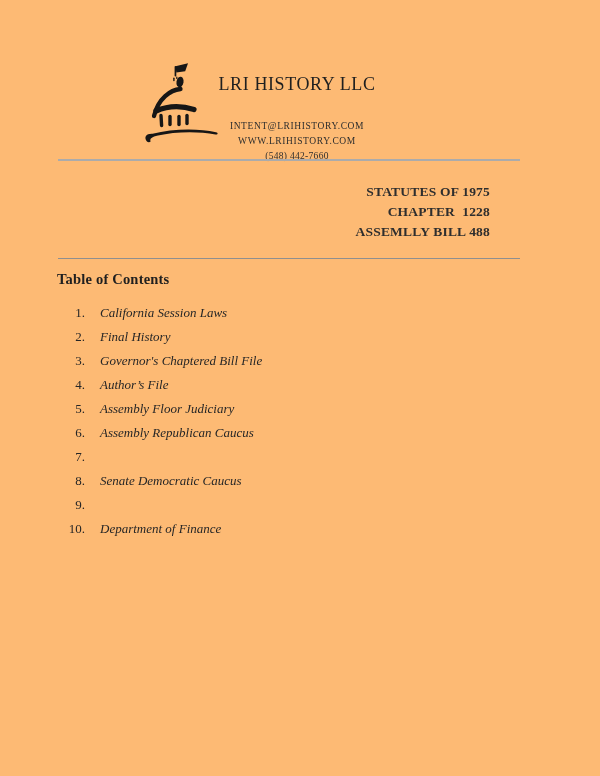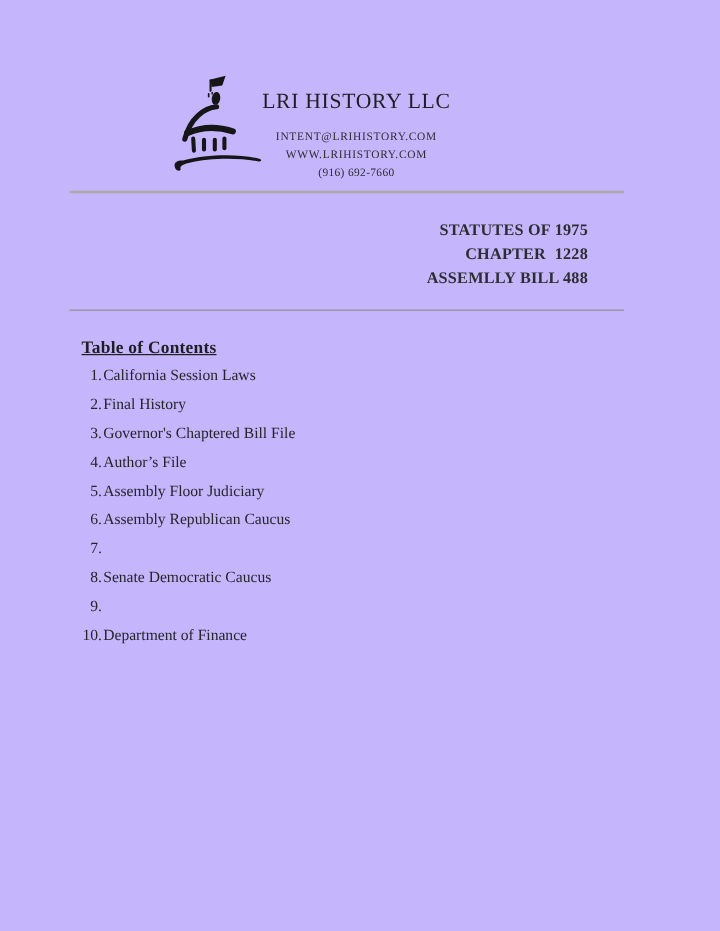--- a/index.html
+++ b/index.html
@@ -7,21 +7,21 @@
   body {
     width: 600px; height: 776px;
     background: #ffffff;
     font-family: "Liberation Serif", "DejaVu Serif", serif;
     color: #2a2a2a;
     overflow: hidden;
   }
   .page {
     position: relative;
     width: 600px; height: 776px;
-    background: #c4b5fd;
+    background: #fdba74;
   }
 
   
   .logo {
     position: absolute;
     left: 142px; top: 61px;
     width: 78px; height: 82px;
   }
   .logo svg { width: 100%; height: 100%; display: block; }
 
@@ -38,21 +38,21 @@
     color: #1f1f1f;
     white-space: nowrap;
   }
   .contact {
     font-size: 9.5px;
     line-height: 15px;
     letter-spacing: 0.6px;
     color: #2e2e2e;
     white-space: nowrap;
   }
-  .contact.first { margin-top: 14px; }
+  .contact.first { margin-top: 25px; }
   .contact.phone { letter-spacing: 0.3px; }
 
   
   .rule {
     position: absolute;
     left: 58px; width: 462px;
   }
   .rule-top    { top: 159px; height: 2px; background: #ababab; }
   .rule-bottom { top: 258px; height: 1px; background: #8f8f8f; }
 
@@ -67,46 +67,45 @@
     letter-spacing: 0.2px;
     color: #2e2e2e;
     margin-left: 19px;
   }
   .ref-line { white-space: pre-wrap; }
 
   
   .toc-title {
     position: absolute;
     left: 57px; top: 271px;
-    margin: 11px;
+    margin: 0;
     font-size: 14.5px;
     font-weight: bold;
     letter-spacing: 0.2px;
     color: #1f1f1f;
-    text-decoration: underline;
   }
   .toc-list {
     position: absolute;
     left: 57px; top: 301px;
     margin: 0; padding: 0;
     list-style: none;
     font-size: 13px;
     color: #262626;
   }
   .toc-item {
     display: flex;
     height: 24px;
     line-height: 24px;
   }
   .toc-num {
     width: 28px;
     text-align: right;
     flex: none;
   }
-  .toc-label { margin-left: 1px; white-space: nowrap; }
+  .toc-label { margin-left: 15px; white-space: nowrap; font-style: italic; }
 </style>
 </head>
 <body>
 
 <div class="page">
 
   <header>
     <div class="logo">
       <svg viewBox="0 0 78 82" xmlns="http://www.w3.org/2000/svg" aria-hidden="true">
         <g fill="#161616" stroke="none">
@@ -137,21 +136,21 @@
                  C 55 70, 32 70.8, 16 74.6
                  C 10 76, 7.5 77.6, 8.6 80.4
                  C 7.8 81.6, 5.6 81.4, 4.5 80 Z" fill="#161616"></path>
       </svg>
     </div>
 
     <div class="head-text">
       <div class="company">LRI HISTORY LLC</div>
       <div class="contact first">INTENT@LRIHISTORY.COM</div>
       <div class="contact">WWW.LRIHISTORY.COM</div>
-      <div class="contact phone">(916) 692-7660</div>
+      <div class="contact phone">(548) 442-7660</div>
     </div>
   </header>
 
   <div class="rule rule-top"></div>
 
   <div class="reference">
     <div class="ref-line">STATUTES OF 1975</div>
     <div class="ref-line">CHAPTER  1228</div>
     <div class="ref-line">ASSEMLLY BILL 488</div>
   </div>

